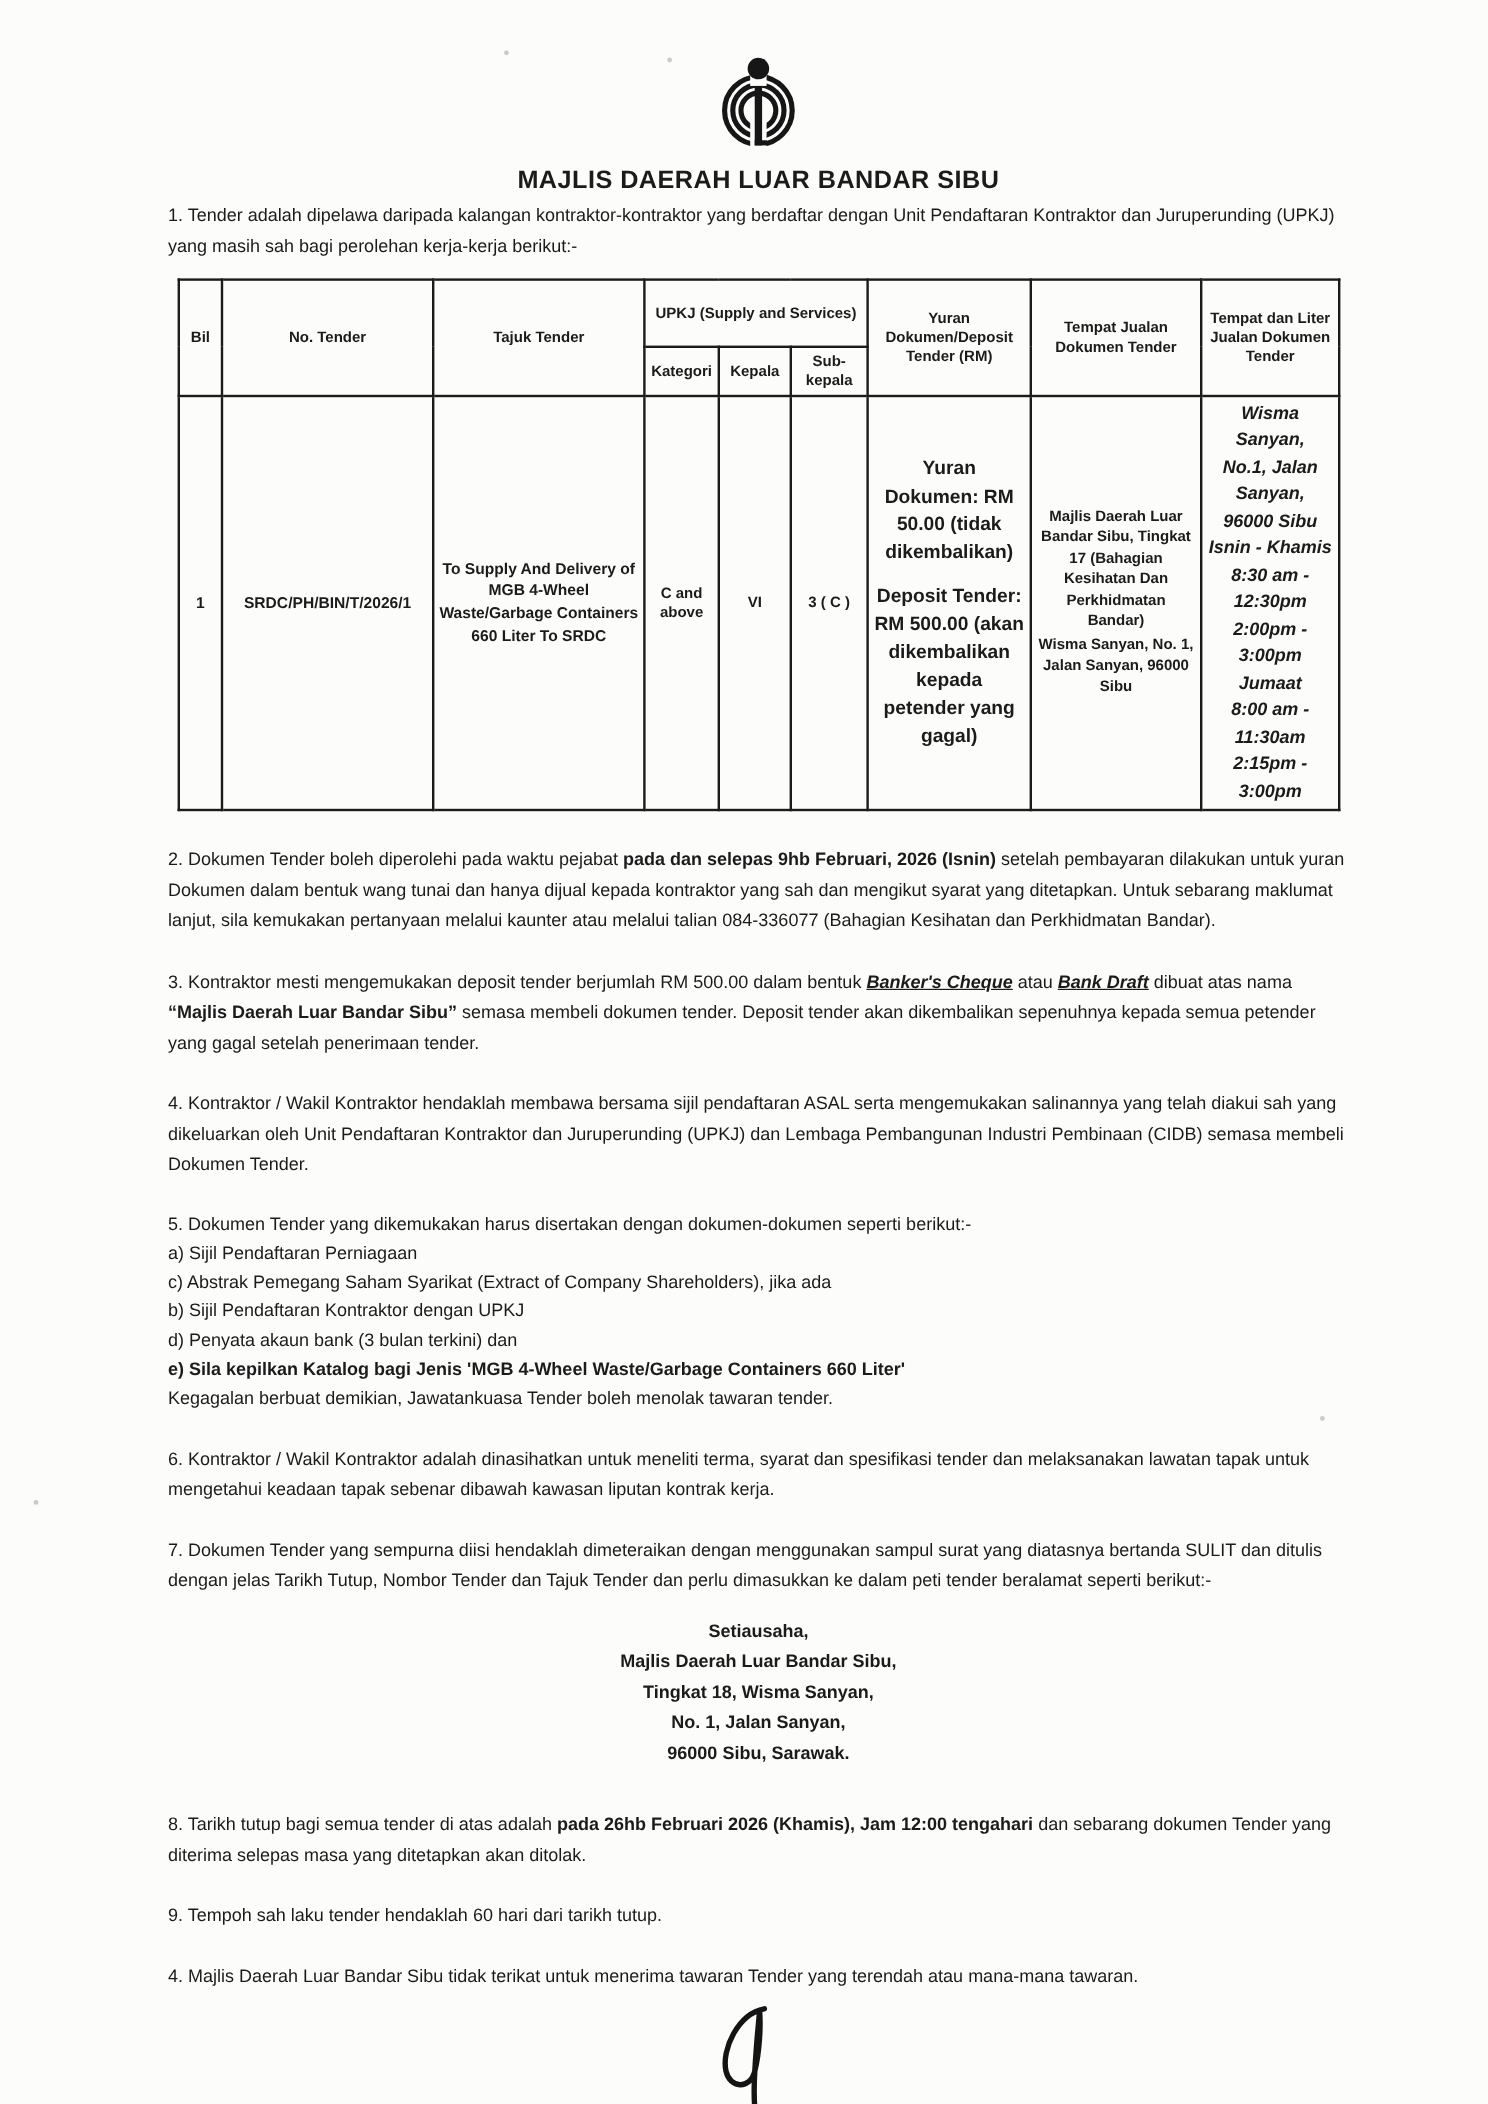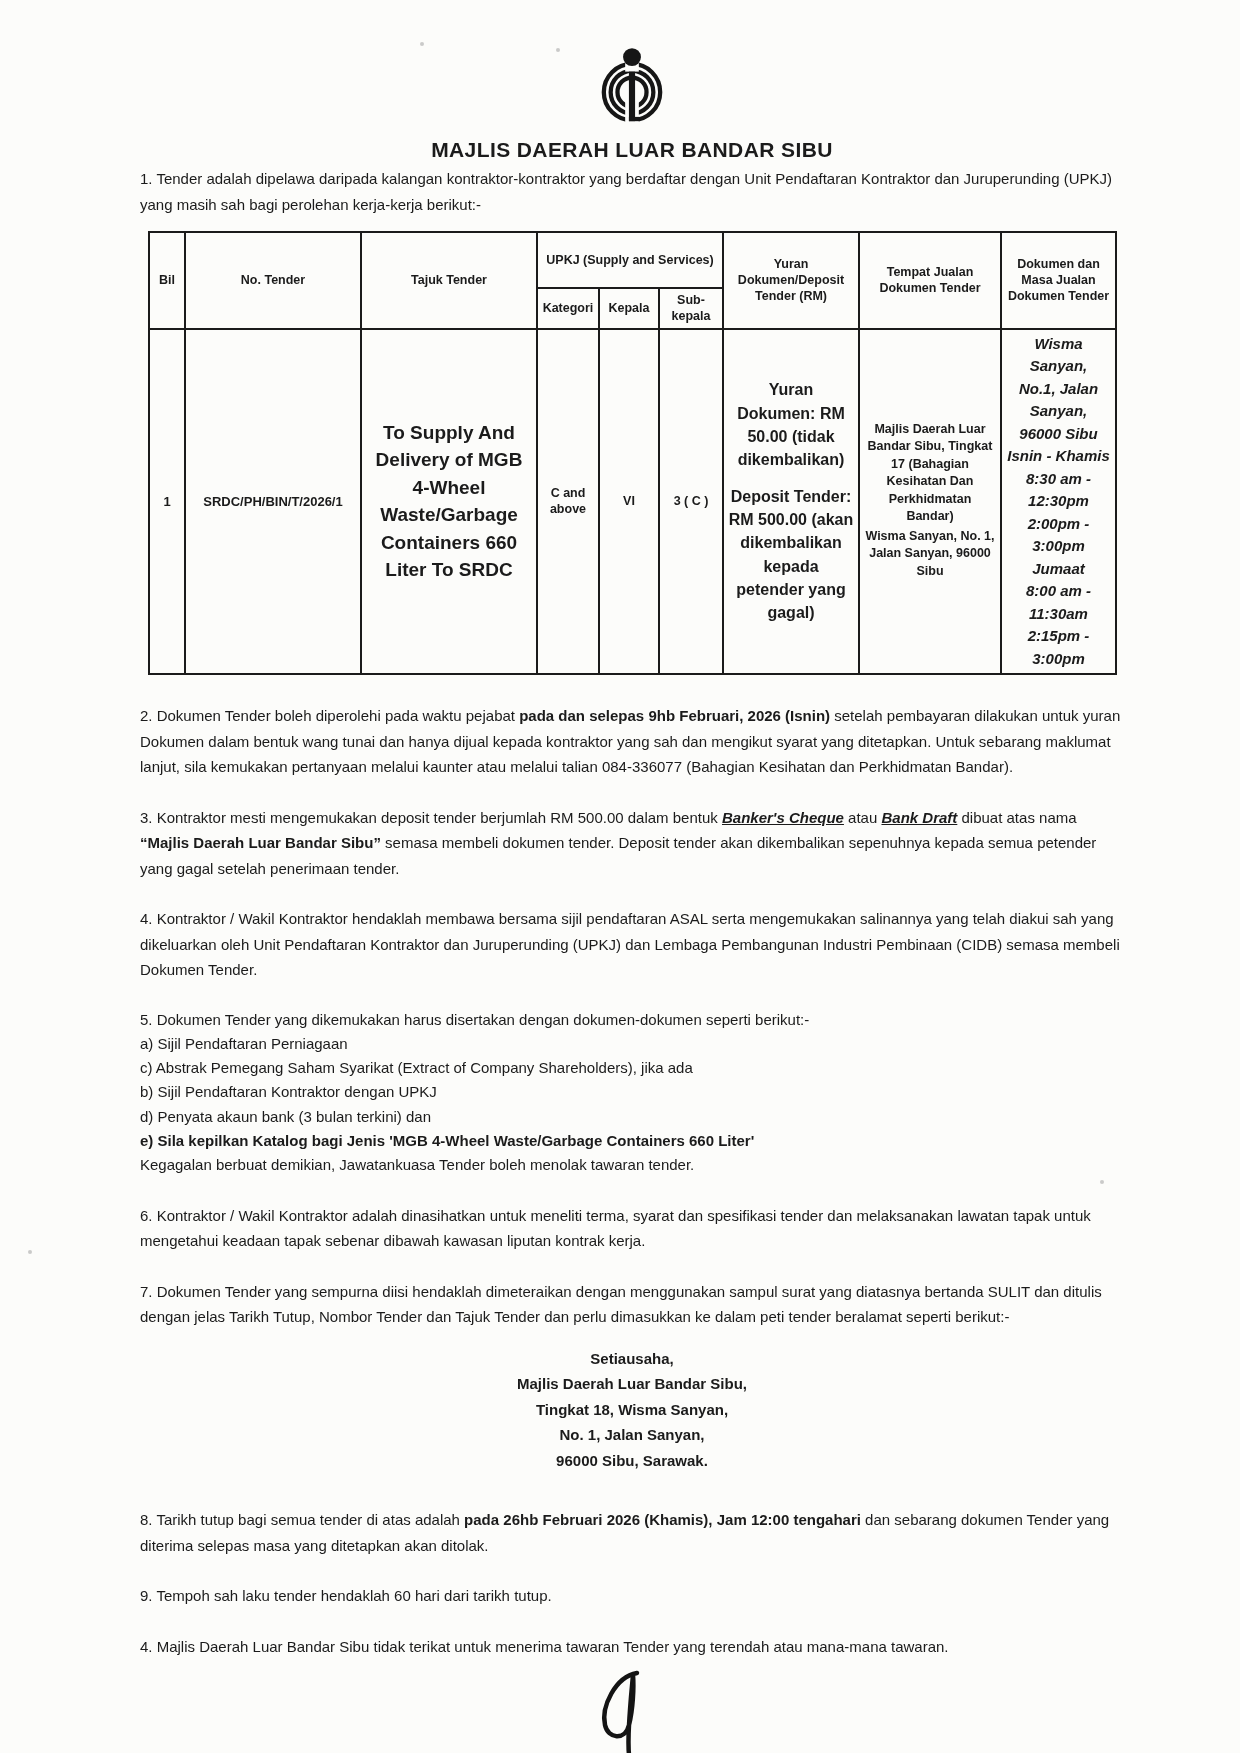--- a/index.html
+++ b/index.html
@@ -32,21 +32,21 @@
     border-collapse:collapse;table-layout:fixed;width:967px;
     margin:2px 0 28px 8px;
   }
   table.tender th,table.tender td{
     border:2px solid #1b1b1b;font-weight:700;text-align:center;
     vertical-align:middle;padding:3px 4px;box-sizing:border-box;
   }
   table.tender th{font-size:12.5px;line-height:1.3;}
   .cell-bil{font-size:13px;}
   .cell-no-tender{font-size:13px;}
-  .cell-tajuk{font-size:19px;line-height:1.45;}
+  .cell-tajuk{font-size:13px;line-height:1.45;}
   .cell-upkj{font-size:12.5px;line-height:1.3;}
   .cell-yuran{font-size:16px;line-height:1.45;}
   .cell-yuran .blk{margin:0 0 14px;}
   .cell-yuran .blk:last-child{margin:0;}
   .cell-tempat{font-size:12.5px;line-height:1.4;}
   .cell-tempat .blk{margin:0 0 2px;}
   .cell-masa{font-size:15px;line-height:1.5;font-style:italic;}
   .hdr-row-1 th{height:56px;}
   .hdr-row-2 th{height:40px;}
   .data-row td{height:205px;}
@@ -101,21 +101,21 @@
         <col style="width:115px">
     </colgroup>
     <tbody>
         <tr class="hdr-row-1">
       <th rowspan="2">Bil</th>
       <th rowspan="2">No. Tender</th>
       <th rowspan="2">Tajuk Tender</th>
       <th colspan="3">UPKJ (Supply and Services)</th>
       <th rowspan="2">Yuran Dokumen/Deposit Tender (RM)</th>
       <th rowspan="2">Tempat Jualan Dokumen Tender</th>
-      <th rowspan="2">Dokumen dan Masa Jualan Dokumen Tender</th>
+      <th rowspan="2">Tempat dan Liter Jualan Dokumen Tender</th>
     </tr>
     <tr class="hdr-row-2">
       <th>Kategori</th>
       <th>Kepala</th>
       <th>Sub-kepala</th>
     </tr>
     <tr class="data-row">
       <td class="cell-bil">1</td>
       <td class="cell-no-tender">SRDC/PH/BIN/T/2026/1</td>
       <td class="cell-tajuk">To Supply And Delivery of MGB 4-Wheel Waste/Garbage Containers 660 Liter To SRDC</td>

